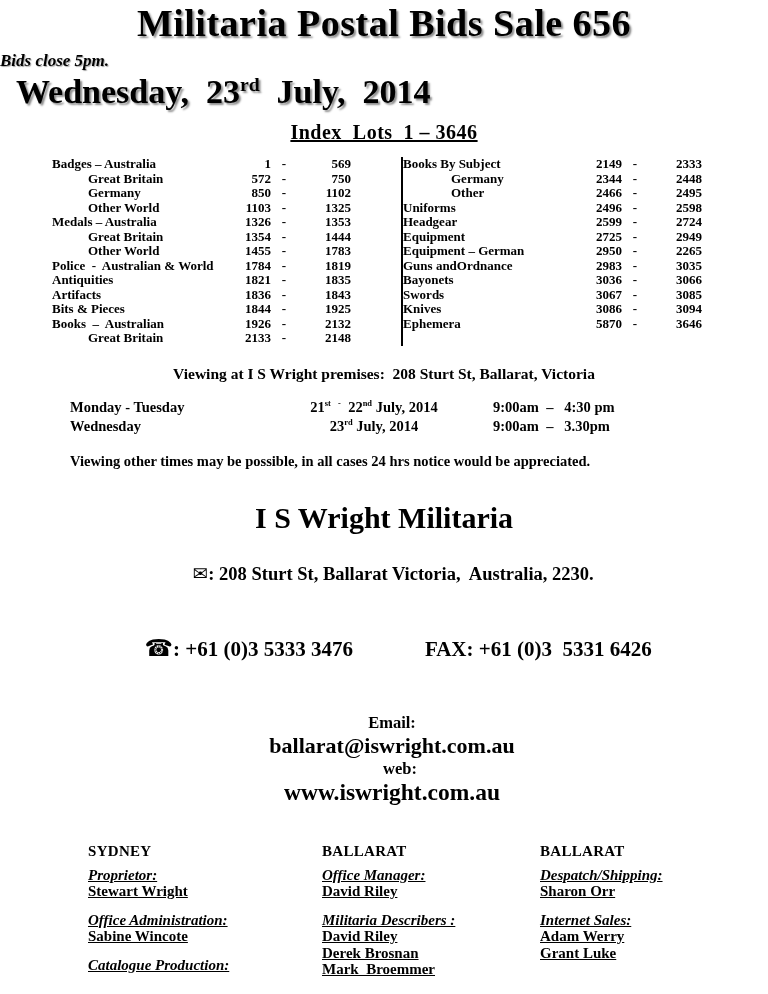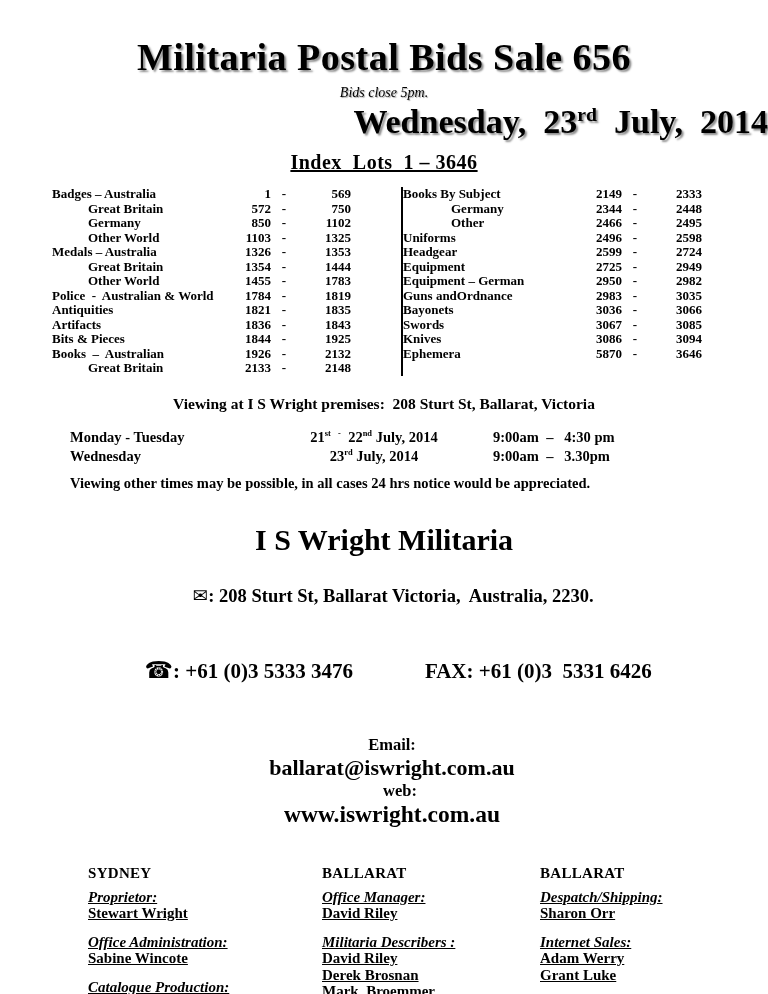--- a/index.html
+++ b/index.html
@@ -11,32 +11,32 @@
     margin: 0 auto;
     background: #ffffff;
     color: #000;
     font-family: "Liberation Serif", serif;
     overflow: hidden;
   }
   sup { font-size: 0.58em; vertical-align: super; line-height: 0; }
 
   
   .doc-title {
-    margin: 0; padding-top: 34px;
+    margin: 0; 
     font-size: 38px; line-height: 46px; font-weight: bold;
     text-align: center; letter-spacing: 0.5px;
     text-shadow: 2px 2px 2px rgba(0,0,0,0.45);
   }
   .subtitle {
-    margin-top: 5px; font-size: 14px; font-weight: normal; font-style: italic;
-    text-align: center; text-shadow: 1px 1px 1px rgba(0,0,0,0.35);
+    margin-top: 5px; font-size: 17px; font-weight: bold; font-style: italic;
+    text-align: left; text-shadow: 1px 1px 1px rgba(0,0,0,0.35);
   }
   .date-line {
-    margin: 1px 0 0; font-size: 34px; line-height: 40px; font-weight: bold;
-    text-align: right; white-space: pre-wrap;
+    margin: 1px 16px 0; font-size: 34px; line-height: 40px; font-weight: bold;
+    text-align: left; white-space: pre-wrap;
     text-shadow: 2px 2px 2px rgba(0,0,0,0.45);
   }
   .index-heading { margin-top: 9px; font-size: 20px; font-weight: bold; text-align: center; }
   .index-heading .u { text-decoration: underline; white-space: pre-wrap; letter-spacing: 0.5px; }
 
   
   .index-wrap { display: flex; align-items: stretch; margin: 13px 46px 0 52px; }
   .idx-col { flex: 1; }
   .idx-col.left  { padding-right: 50px; }
   .idx-col.right { padding-right: 20px; }
@@ -50,21 +50,21 @@
   .idx-num { text-align: right; }
   .idx-dash { text-align: center; }
 
   
   .view-heading { margin-top: 19px; text-align: center; font-size: 15.5px; font-weight: bold; white-space: pre-wrap; }
   .view-rows { margin: 15px 60px 0 70px; }
   .view-row { display: grid; grid-template-columns: 185px 1fr 215px; font-size: 14.5px; font-weight: bold; line-height: 19px; }
   .view-day { white-space: pre-wrap; }
   .view-date { text-align: center; white-space: pre-wrap; }
   .view-time { text-align: left; white-space: pre-wrap; }
-  .view-note { margin: 9px 40px 0 70px; font-size: 14.5px; font-weight: bold; white-space: pre-wrap; }
+  .view-note { margin: 17px 40px 0 70px; font-size: 14.5px; font-weight: bold; white-space: pre-wrap; }
 
   
   .company-title { margin: 31px 0 0; font-size: 30px; line-height: 34px; font-weight: bold; text-align: center; }
   .addr-line { margin-top: 7px; font-size: 18.5px; font-weight: bold; text-align: center; white-space: pre-wrap; }
   .icon { font-family: "DejaVu Sans", sans-serif; font-weight: normal; }
   .phone-line { margin-top: 4px; font-size: 21px; font-weight: bold; text-align: center; white-space: pre-wrap; padding-left: 7px; }
   .phone-line .icon { font-size: 23px; }
   .phone-gap { display: inline-block; width: 72px; }
   .email-line { margin-top: 8px; font-weight: bold; text-align: center; white-space: pre-wrap; }
   .email-label { font-size: 16.5px; }
@@ -108,21 +108,21 @@
         <div class="idx-row"><span class="idx-label idx-indent">Great Britain</span><span class="idx-num">2133</span><span class="idx-dash">-</span><span class="idx-num">2148</span></div>
       </div>
     <div class="idx-divider"></div>
     <div class="idx-col right" id="index-right">
         <div class="idx-row"><span class="idx-label">Books By Subject</span><span class="idx-num">2149</span><span class="idx-dash">-</span><span class="idx-num">2333</span></div>
         <div class="idx-row"><span class="idx-label idx-indent">Germany</span><span class="idx-num">2344</span><span class="idx-dash">-</span><span class="idx-num">2448</span></div>
         <div class="idx-row"><span class="idx-label idx-indent">Other</span><span class="idx-num">2466</span><span class="idx-dash">-</span><span class="idx-num">2495</span></div>
         <div class="idx-row"><span class="idx-label">Uniforms</span><span class="idx-num">2496</span><span class="idx-dash">-</span><span class="idx-num">2598</span></div>
         <div class="idx-row"><span class="idx-label">Headgear</span><span class="idx-num">2599</span><span class="idx-dash">-</span><span class="idx-num">2724</span></div>
         <div class="idx-row"><span class="idx-label">Equipment</span><span class="idx-num">2725</span><span class="idx-dash">-</span><span class="idx-num">2949</span></div>
-        <div class="idx-row"><span class="idx-label">Equipment – German</span><span class="idx-num">2950</span><span class="idx-dash">-</span><span class="idx-num">2982</span></div>
+        <div class="idx-row"><span class="idx-label">Equipment – German</span><span class="idx-num">2950</span><span class="idx-dash">-</span><span class="idx-num">2265</span></div>
         <div class="idx-row"><span class="idx-label">Guns andOrdnance</span><span class="idx-num">2983</span><span class="idx-dash">-</span><span class="idx-num">3035</span></div>
         <div class="idx-row"><span class="idx-label">Bayonets</span><span class="idx-num">3036</span><span class="idx-dash">-</span><span class="idx-num">3066</span></div>
         <div class="idx-row"><span class="idx-label">Swords</span><span class="idx-num">3067</span><span class="idx-dash">-</span><span class="idx-num">3085</span></div>
         <div class="idx-row"><span class="idx-label">Knives</span><span class="idx-num">3086</span><span class="idx-dash">-</span><span class="idx-num">3094</span></div>
         <div class="idx-row"><span class="idx-label">Ephemera</span><span class="idx-num">5870</span><span class="idx-dash">-</span><span class="idx-num">3646</span></div>
       </div>
   </div>
 
   <div class="view-heading">Viewing at I S Wright premises:  208 Sturt St, Ballarat, Victoria</div>
   <div class="view-rows" id="viewing-rows">

